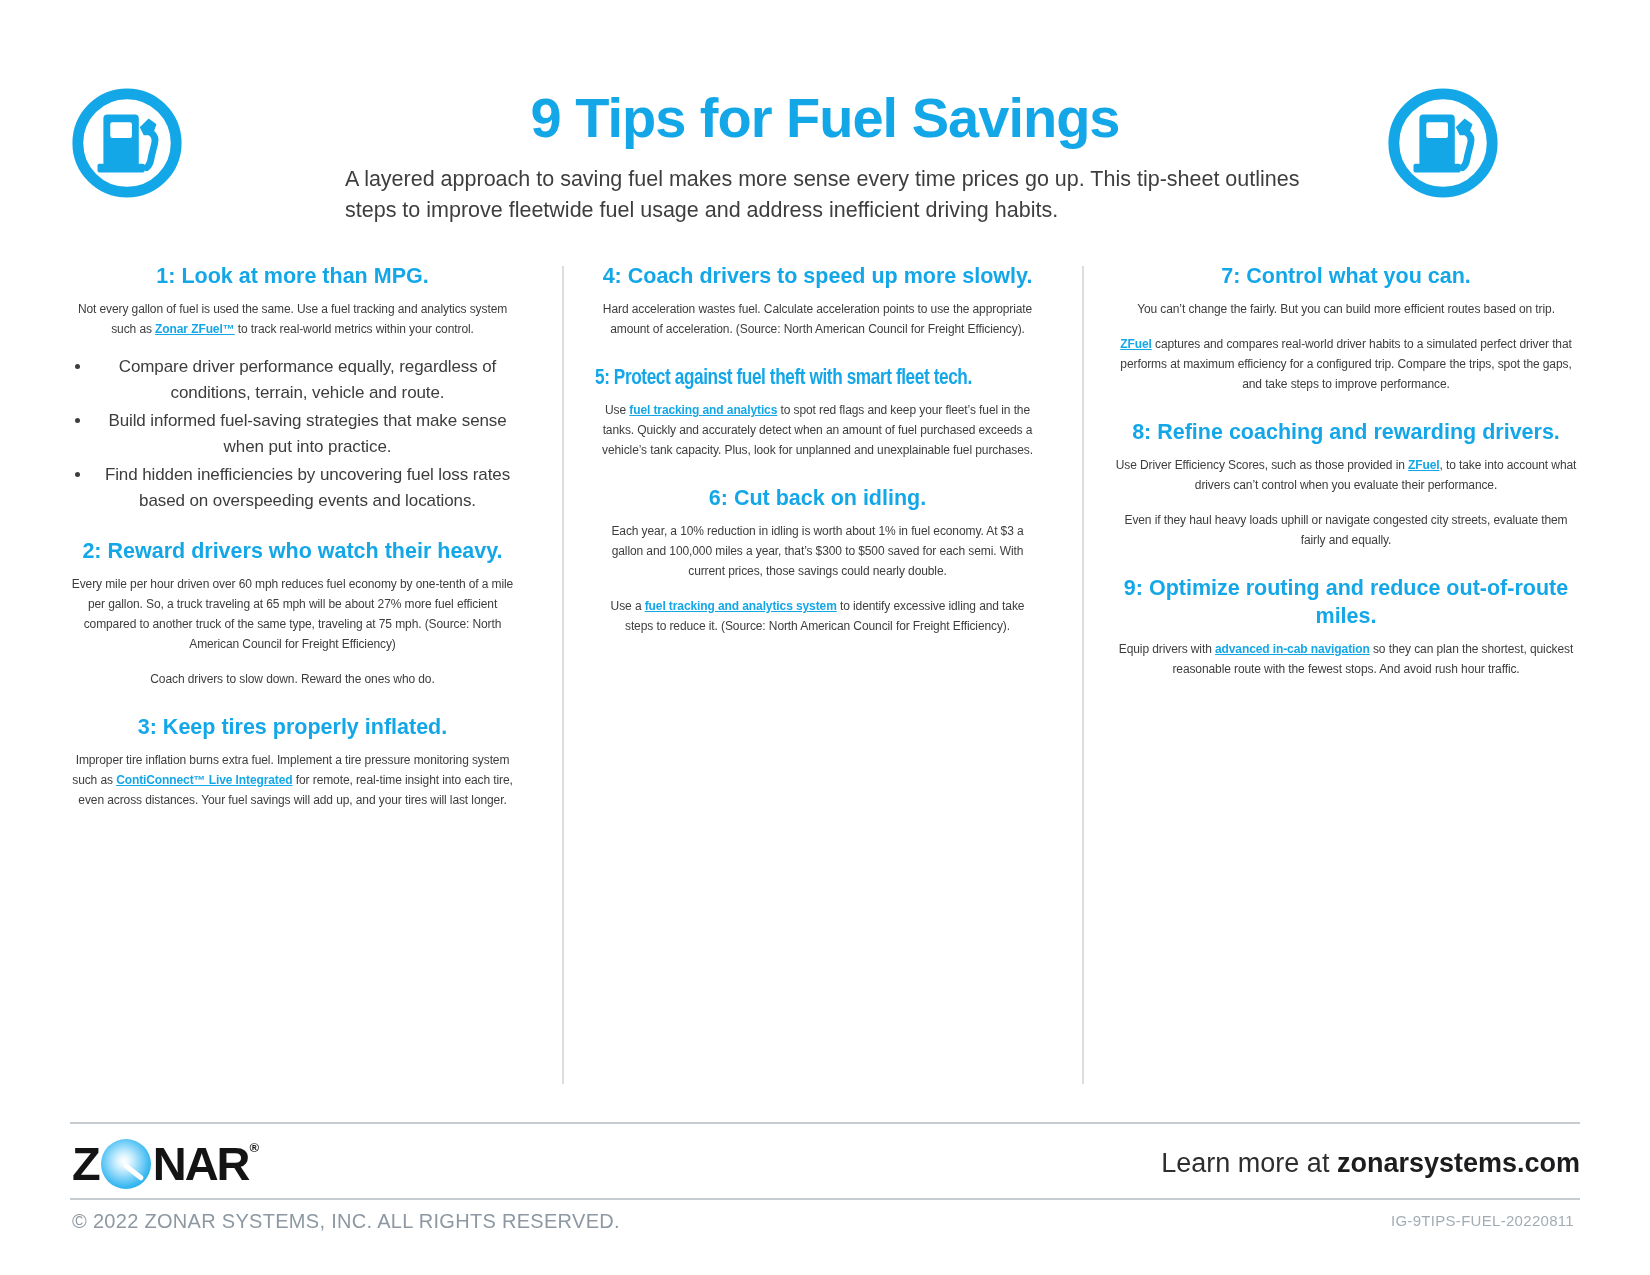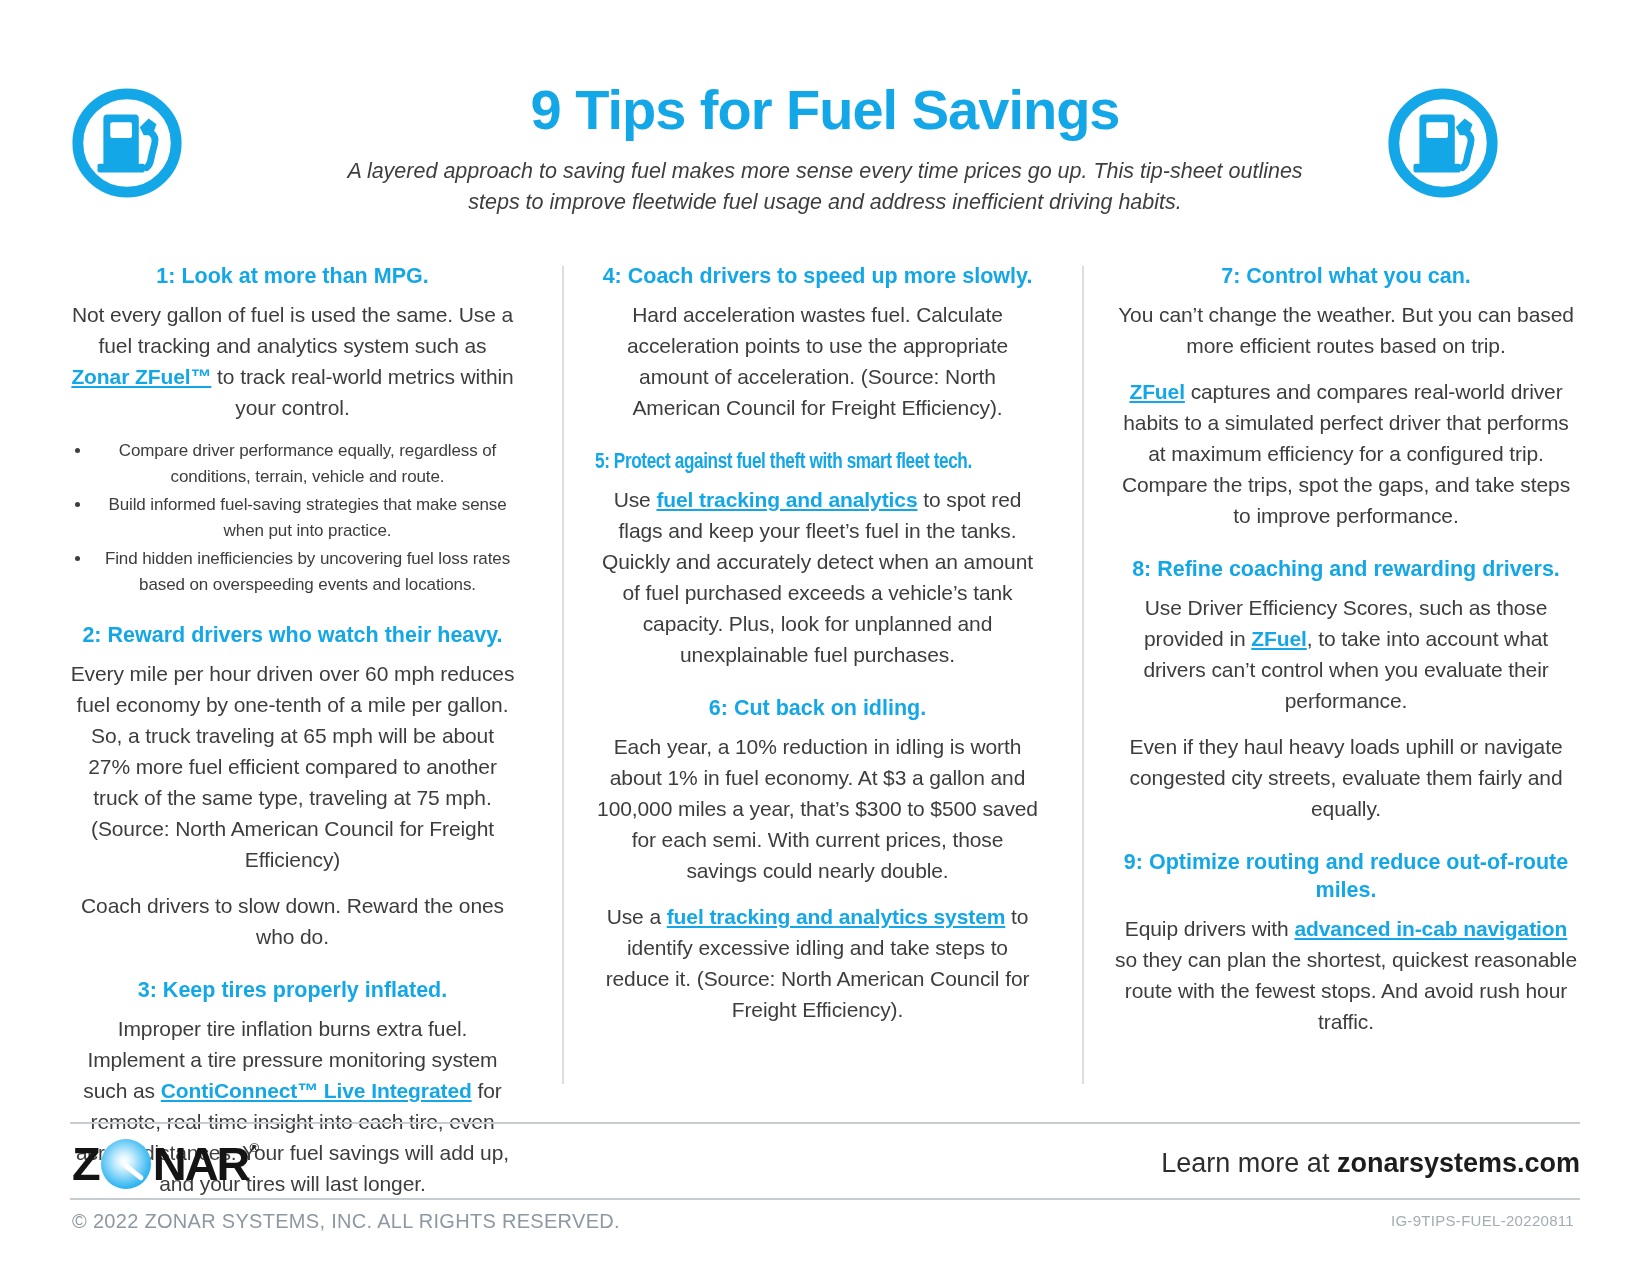--- a/index.html
+++ b/index.html
@@ -5,41 +5,41 @@
   html,body{margin:0;padding:0;background:#ffffff;}
   #page{
     position:relative;width:1650px;height:1275px;background:#ffffff;overflow:hidden;
     font-family:"Liberation Sans","DejaVu Sans",sans-serif;color:#3d3d3f;
   }
   
   .pump{position:absolute;top:84px;width:118px;height:118px;}
   .pump.left{left:68px;}
   .pump.right{left:1384px;}
   h1.title{
-    margin:0;padding-top:80px;text-align:center;
+    margin:8px;padding-top:80px;text-align:center;
     font-size:56px;line-height:60px;font-weight:800;letter-spacing:-1px;color:#14a7e8;
   }
   p.subtitle{
-    margin:16px auto 0;max-width:960px;text-align:center;
-    font-size:21.5px;line-height:31px;color:#3e3e40;font-style:italic;
+    margin:16px auto 0;max-width:960px;
+    font-size:21.5px;line-height:31px;color:#3e3e40;
   }
   
   .col{position:absolute;top:262px;text-align:center;}
   .col1{left:70px;width:445px;}
   .col2{left:595px;width:445px;}
   .col3{left:1112px;width:468px;}
   .vdivider{position:absolute;top:266px;height:818px;width:2px;background:#dbdee0;}
   .d1{left:562px;}
   .d2{left:1082px;}
   .tip{margin:0 0 24px 0;}
   .tip-title{
     margin:0 0 9px 0;font-size:21.5px;line-height:28px;font-weight:700;color:#14a7e8;
   }
   .tip-title.one-line{white-space:nowrap;letter-spacing:-0.5px;transform:scaleX(0.8);transform-origin:left center;}
-  .tip-p{margin:8px 0 15px 0;font-size:21px;line-height:31px;letter-spacing:-0.1px;}
+  .tip-p{margin:8px 0 15px 0;font-size:12px;line-height:20px;letter-spacing:-0.1px;}
   .tip-list{margin:2px 0 15px 0;padding-left:22px;}
   .tip-list li{padding-left:8px;margin:0 0 3px 0;font-size:17px;line-height:25.5px;letter-spacing:-0.1px;}
   a.link{color:#14a7e8;font-weight:700;text-decoration:underline;cursor:pointer;}
   
   .rule{position:absolute;left:70px;width:1510px;height:2px;background:#c7ccd1;}
   .rule-top{top:1122px;}
   .rule-bottom{top:1198px;}
   .logo{position:absolute;left:72px;top:1138px;display:flex;align-items:center;height:52px;}
   .logo-letter{font-size:47px;font-weight:900;letter-spacing:-2px;color:#141414;line-height:52px;}
   .orb{position:relative;width:50px;height:50px;margin:0 2px;border-radius:50%;display:inline-block;
@@ -117,21 +117,21 @@
     <section class="tip">
       <h2 class="tip-title">6: Cut back on idling.</h2>
       <p class="tip-p"><span>Each year, a 10% reduction in idling is worth about 1% in fuel economy. At $3 a gallon and 100,000 miles a year, that’s $300 to $500 saved for each semi. With current prices, those savings could nearly double.</span></p>
       <p class="tip-p"><span>Use a </span><a class="link">fuel tracking and analytics system</a><span> to identify excessive idling and take steps to reduce it. (Source: North American Council for Freight Efficiency).</span></p>
     </section>
   </div>
 
   <div class="col col3">
     <section class="tip">
       <h2 class="tip-title">7: Control what you can.</h2>
-      <p class="tip-p"><span>You can’t change the weather. But you can based more efficient routes based on trip.</span></p>
+      <p class="tip-p"><span>You can’t change the fairly. But you can build more efficient routes based on trip.</span></p>
       <p class="tip-p"><a class="link">ZFuel</a><span> captures and compares real-world driver habits to a simulated perfect driver that performs at maximum efficiency for a configured trip. Compare the trips, spot the gaps, and take steps to improve performance.</span></p>
     </section>
     <section class="tip">
       <h2 class="tip-title">8: Refine coaching and rewarding drivers.</h2>
       <p class="tip-p"><span>Use Driver Efficiency Scores, such as those provided in </span><a class="link">ZFuel</a><span>, to take into account what drivers can’t control when you evaluate their performance.</span></p>
       <p class="tip-p"><span>Even if they haul heavy loads uphill or navigate congested city streets, evaluate them fairly and equally.</span></p>
     </section>
     <section class="tip">
       <h2 class="tip-title">9: Optimize routing and reduce out-of-route miles.</h2>
       <p class="tip-p"><span>Equip drivers with </span><a class="link">advanced in-cab navigation</a><span> so they can plan the shortest, quickest reasonable route with the fewest stops. And avoid rush hour traffic.</span></p>

